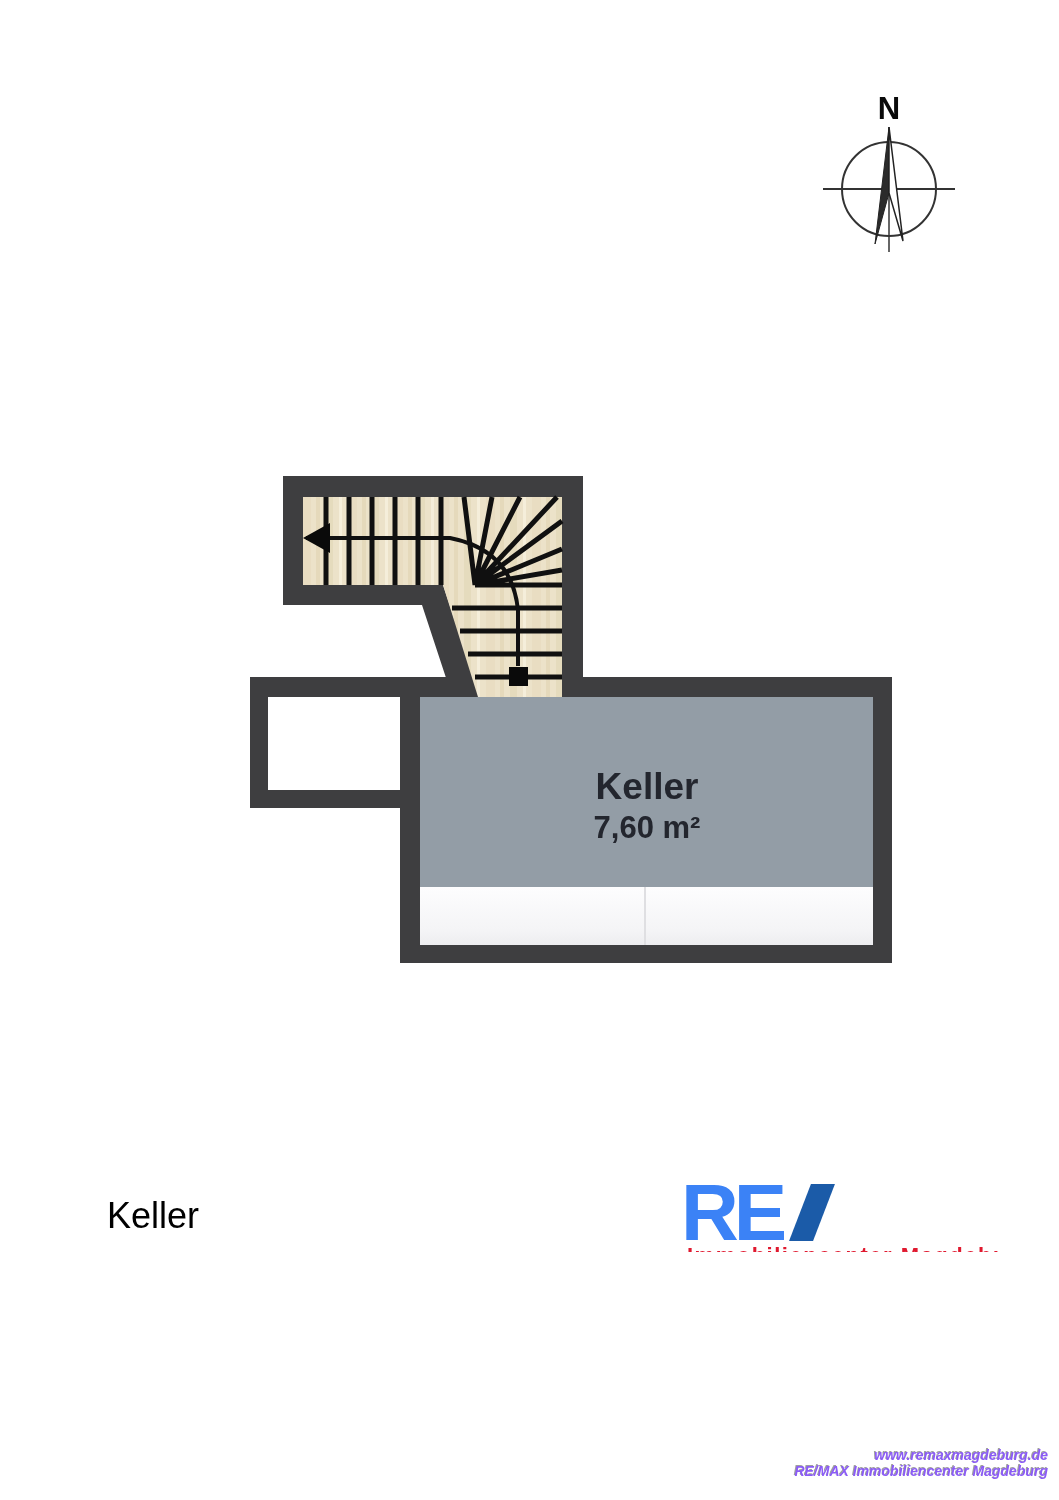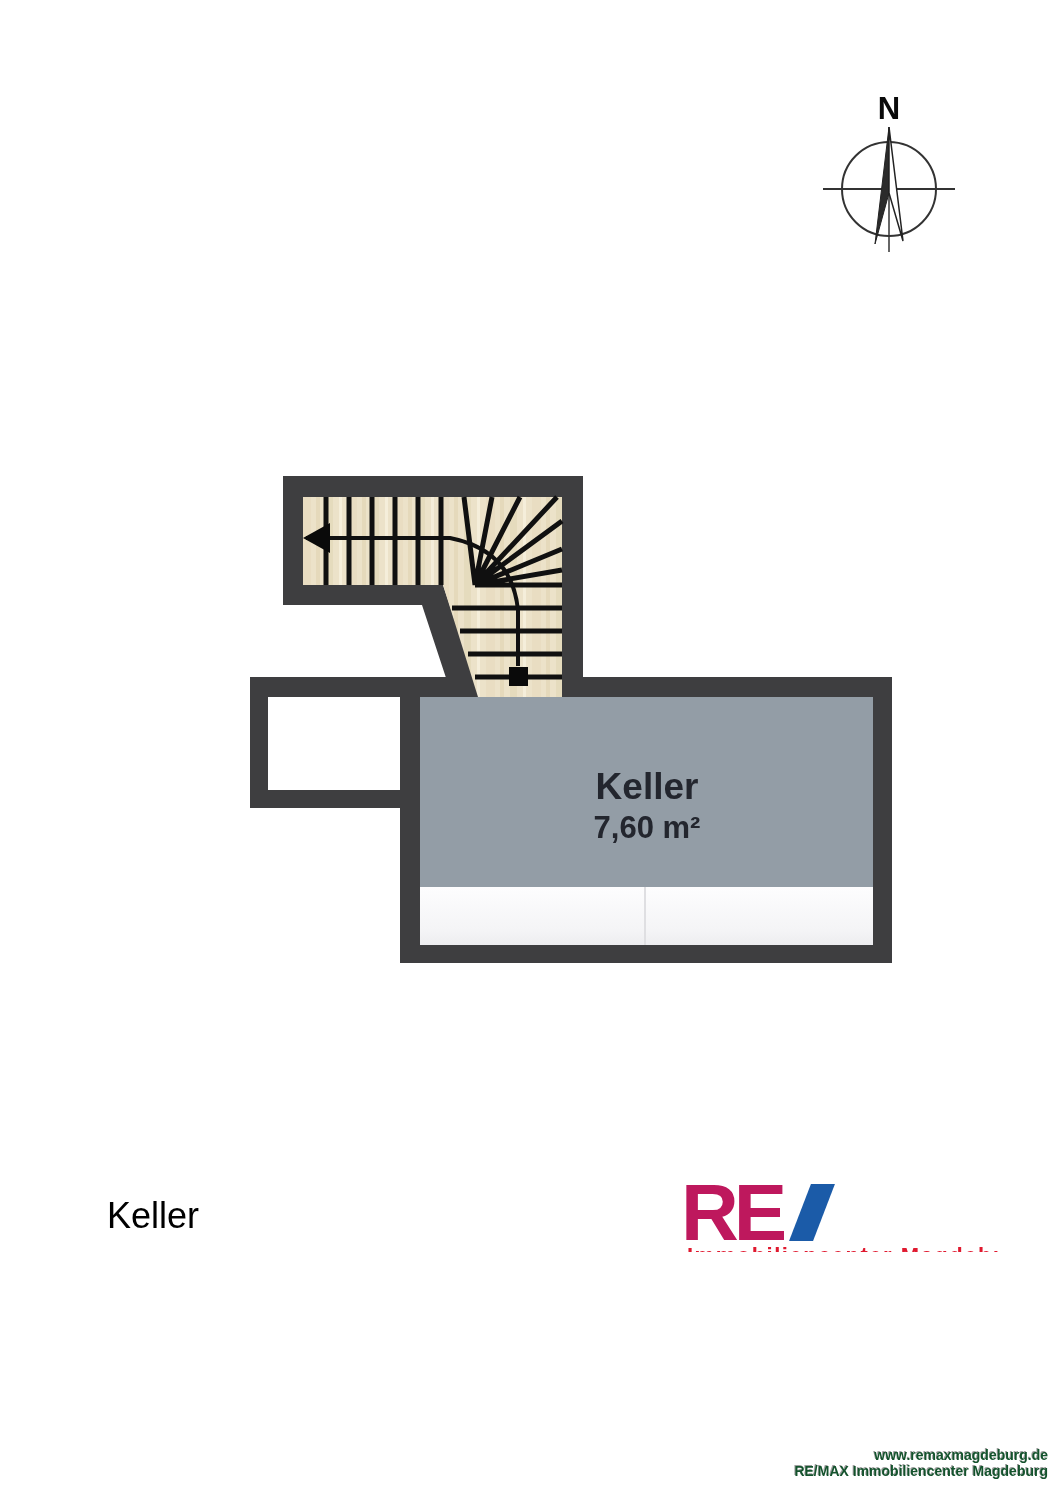--- a/index.html
+++ b/index.html
@@ -14,40 +14,41 @@
     position:absolute;left:107px;top:1196px;
     font-size:36px;line-height:40px;color:#000;letter-spacing:0;
   }
   
   .remax-logo{
     position:absolute;left:681px;top:1173px;height:70px;
     display:flex;align-items:flex-start;
   }
   .remax-word{
     font-weight:bold;font-size:80px;line-height:80px;
-    letter-spacing:-5px;color:#be185d;white-space:pre;
+    letter-spacing:-5px;color:#3b82f6;white-space:pre;
   }
   .remax-slash{
     width:24px;height:57px;margin:11px 14px 0 18px;
     background:#1b5ba8;transform:skewX(-21deg);
   }
   .remax-subline-clip{
     position:absolute;left:687px;top:1243px;width:312px;height:9px;
     overflow:hidden;
   }
   .remax-subline{
     font-weight:bold;font-size:22px;line-height:26px;color:#e0192f;
     letter-spacing:1.5px;white-space:nowrap;
   }
   
   .footer{
     position:absolute;right:11px;top:1447px;text-align:right;
     font-weight:bold;font-size:14px;line-height:16px;
-    color:#14532d;
+    color:#8b5cf6;
     text-shadow:1px 1px 0 #ffffff,-1px -1px 0 #9f9f9f;
+    font-style:italic;
   }
 </style>
 </head>
 <body>
 
 <svg id="plan-svg" width="1059" height="1500" viewBox="0 0 1059 1500" xmlns="http://www.w3.org/2000/svg">
   <defs>
     <pattern id="wood" width="46" height="140" patternUnits="userSpaceOnUse">
       <rect width="46" height="140" fill="#ece2c9"></rect>
       <rect x="4" width="7" height="140" fill="#e0d4b2" opacity="0.55"></rect>

